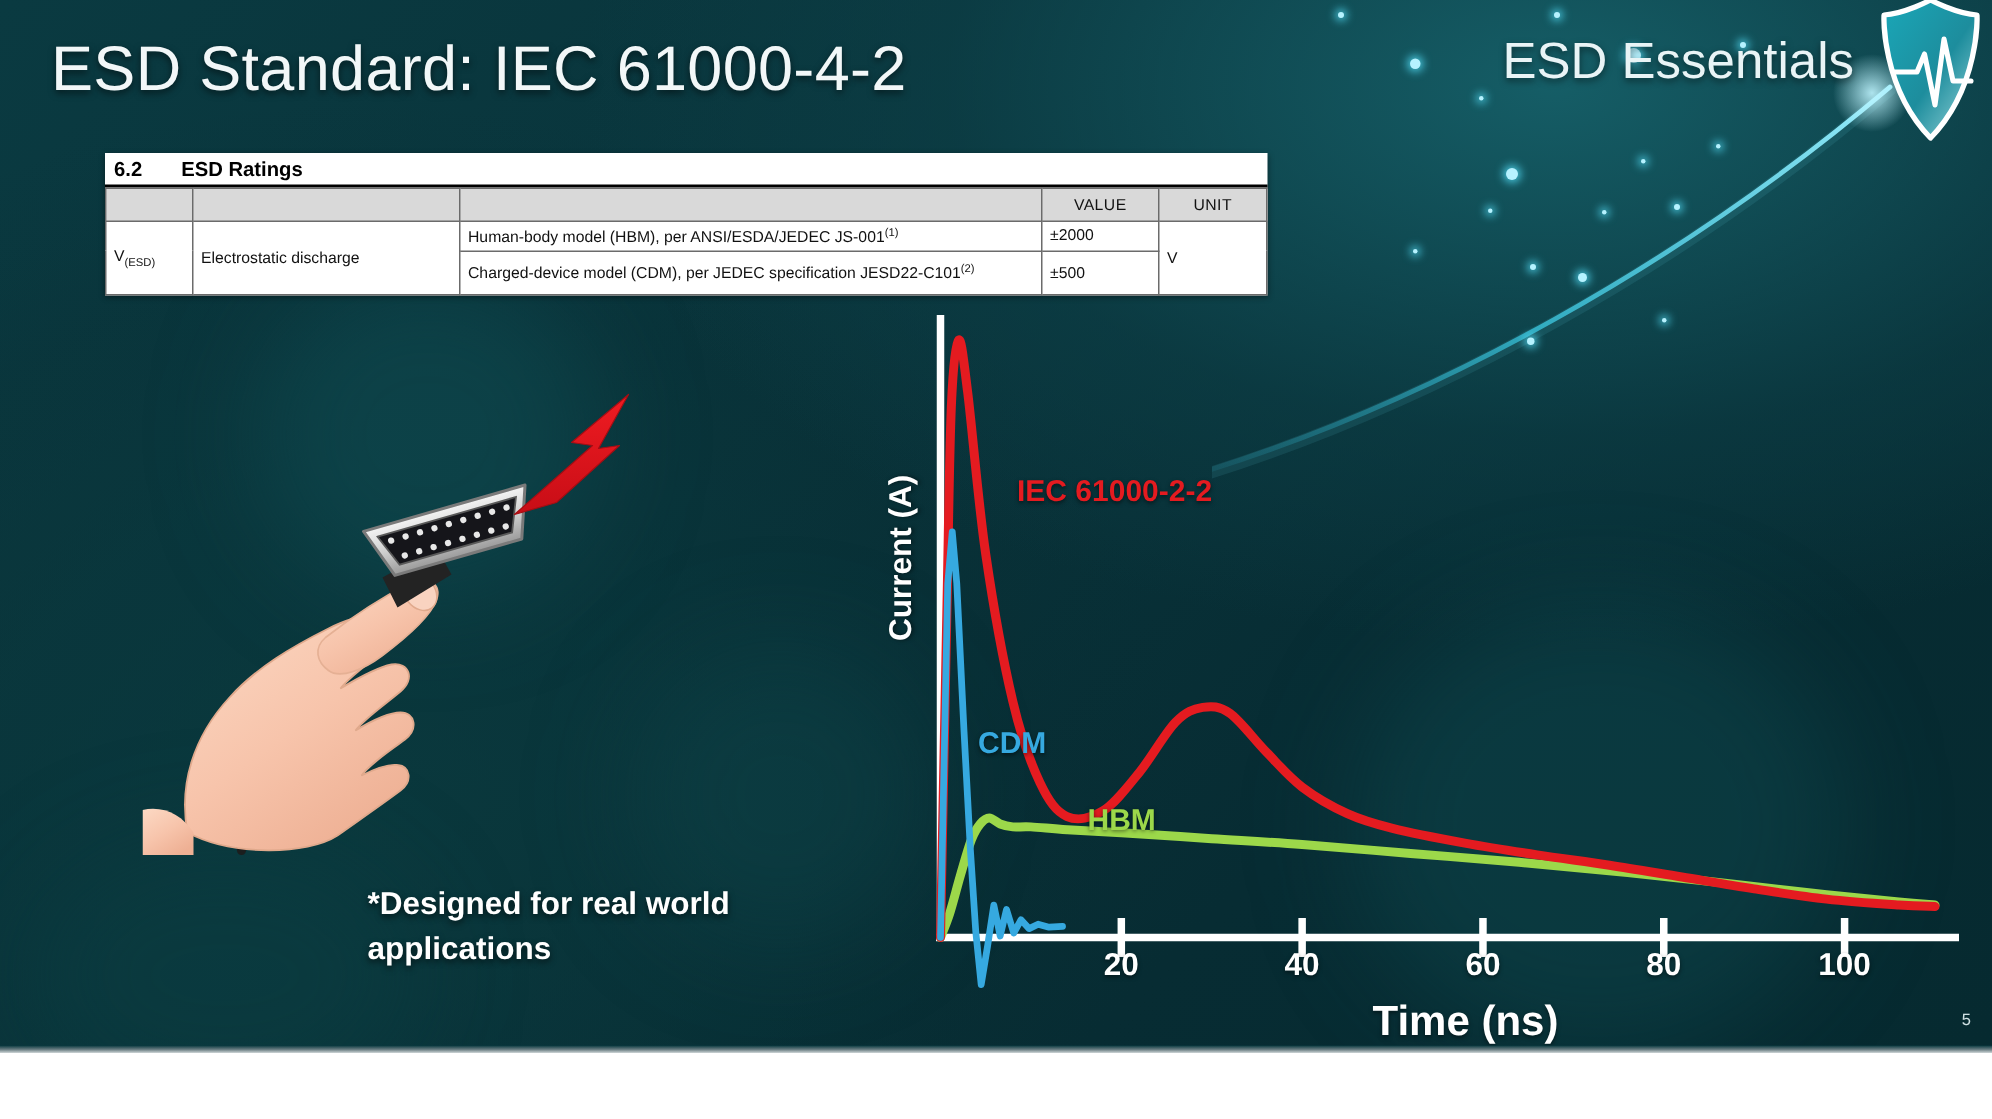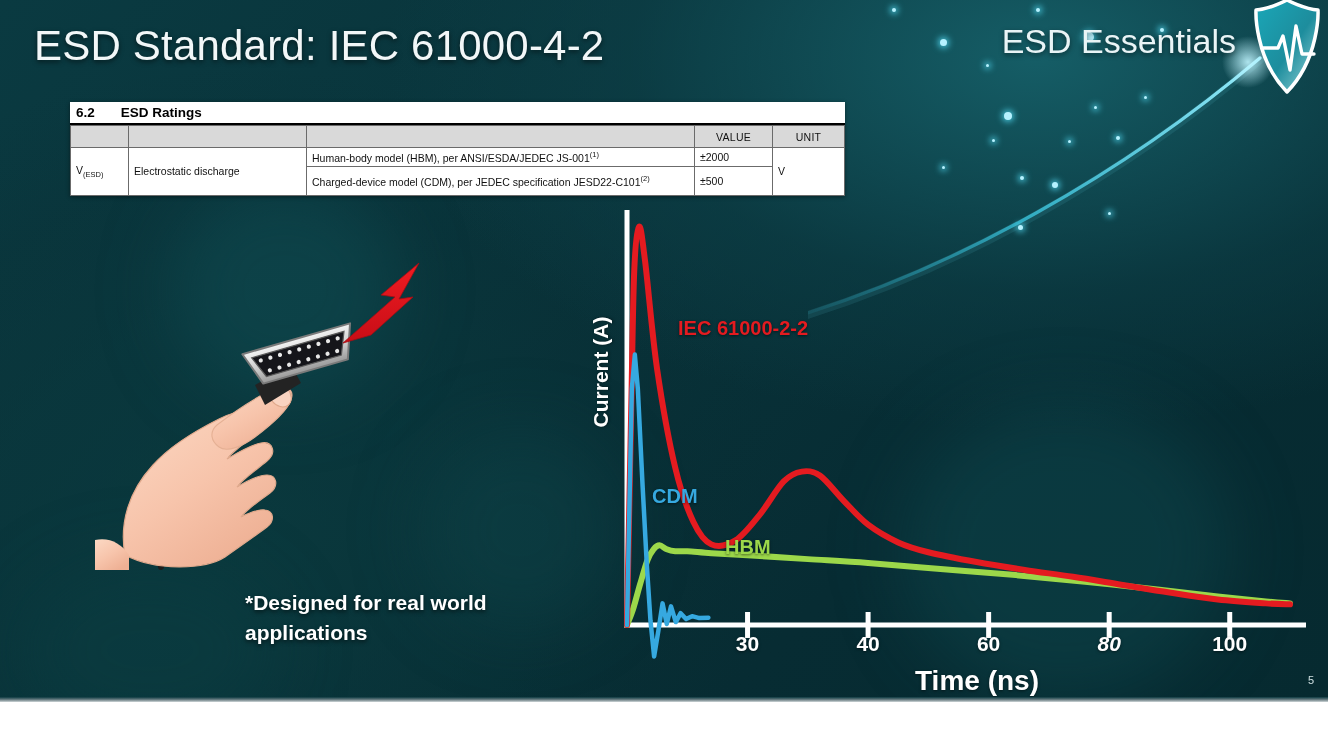--- a/index.html
+++ b/index.html
@@ -418,24 +418,24 @@
             <line x1="669.7272727272727" y1="412" x2="669.7272727272727" y2="438" stroke="#ffffff" stroke-width="5"></line>
           </g>
         <g id="series-group">
             <path d="M 67.00 425.00 C 68.00 422.38, 70.82 416.15, 73.03 409.27 C 75.24 402.38, 77.85 391.89, 80.26 383.70 C 82.67 375.51, 85.28 365.84, 87.49 360.10 C 89.70 354.36, 91.51 351.74, 93.52 349.28 C 95.53 346.82, 97.34 345.35, 99.55 345.35 C 101.76 345.35, 104.17 348.30, 106.78 349.28 C 109.39 350.27, 111.80 350.92, 115.22 351.25 C 118.63 351.58, 121.25 350.92, 127.27 351.25 C 133.30 351.58, 141.34 352.56, 151.38 353.22 C 161.43 353.87, 171.47 354.20, 187.55 355.18 C 203.62 356.17, 227.73 357.81, 247.82 359.12 C 267.91 360.43, 285.99 361.41, 308.09 363.05 C 330.19 364.69, 356.31 366.98, 380.42 368.95 C 404.53 370.92, 428.64 372.72, 452.75 374.85 C 476.85 376.98, 500.96 379.28, 525.07 381.73 C 549.18 384.19, 575.30 387.14, 597.40 389.60 C 619.50 392.06, 639.59 394.52, 657.67 396.48 C 675.75 398.45, 693.84 400.25, 705.89 401.40 C 717.95 402.55, 725.98 403.04, 730.00 403.37" fill="none" stroke="#9cd84a" stroke-width="6" stroke-linecap="round" stroke-linejoin="round"></path>
             <path d="M 67.00 425.00 C 67.70 388.94, 70.01 267.67, 71.22 208.67 C 72.42 149.67, 72.93 101.32, 74.23 71.00 C 75.54 40.68, 77.25 28.39, 79.05 26.75 C 80.86 25.11, 82.07 37.40, 85.08 61.17 C 88.10 84.93, 92.11 134.92, 97.14 169.33 C 102.16 203.75, 109.19 242.26, 115.22 267.67 C 121.25 293.07, 127.27 308.97, 133.30 321.75 C 139.33 334.53, 144.35 341.25, 151.38 344.37 C 158.41 347.48, 167.45 345.35, 175.49 340.43 C 183.53 335.52, 191.56 324.70, 199.60 314.87 C 207.64 305.03, 216.68 288.64, 223.71 281.43 C 230.74 274.22, 235.76 272.58, 241.79 271.60 C 247.82 270.62, 252.84 270.62, 259.87 275.53 C 266.90 280.45, 275.95 292.91, 283.98 301.10 C 292.02 309.29, 299.05 317.82, 308.09 324.70 C 317.13 331.58, 328.18 337.81, 338.23 342.40 C 348.27 346.99, 355.30 348.96, 368.36 352.23 C 381.42 355.51, 400.51 359.12, 416.58 362.07 C 432.65 365.02, 448.73 367.48, 464.80 369.93 C 480.87 372.39, 496.95 374.36, 513.02 376.82 C 529.09 379.27, 545.16 382.06, 561.24 384.68 C 577.31 387.31, 593.38 390.09, 609.45 392.55 C 625.53 395.01, 641.60 397.63, 657.67 399.43 C 673.75 401.24, 693.84 402.55, 705.89 403.37 C 717.95 404.19, 725.98 404.19, 730.00 404.35" fill="none" stroke="#e41b20" stroke-width="6" stroke-linecap="round" stroke-linejoin="round"></path>
             <path d="M 67.00 425.00 L 68.81 336.50 L 71.82 189.00 L 74.84 154.58 L 77.85 189.00 L 82.67 287.33 L 86.89 366.00 L 90.51 421.07 L 94.12 456.47 L 98.34 430.90 L 102.56 403.37 L 106.78 424.02 L 111.00 406.32 L 115.82 422.05 L 120.64 413.20 L 126.07 419.10 L 132.09 416.15 L 139.33 418.12 L 148.37 417.63" fill="none" stroke="#36a9e0" stroke-width="4.5" stroke-linecap="round" stroke-linejoin="round"></path>
           </g>
       </svg>
 
       <div id="tick-labels">
-          <div class="tick-label" style="left: 187.545px;">30</div>
+          <div class="tick-label" style="left: 187.545px;">20</div>
           <div class="tick-label" style="left: 308.091px;">40</div>
           <div class="tick-label" style="left: 428.636px;">60</div>
-          <div class="tick-label" style="left: 549.182px; font-style: italic;">80</div>
+          <div class="tick-label" style="left: 549.182px;">80</div>
           <div class="tick-label" style="left: 669.727px;">100</div>
         </div>
 
       <div class="series-label lbl-iec">IEC 61000-2-2</div>
       <div class="series-label lbl-cdm">CDM</div>
       <div class="series-label lbl-hbm">HBM</div>
     </div>
 
     <div class="page-num">5</div>
   </div>

